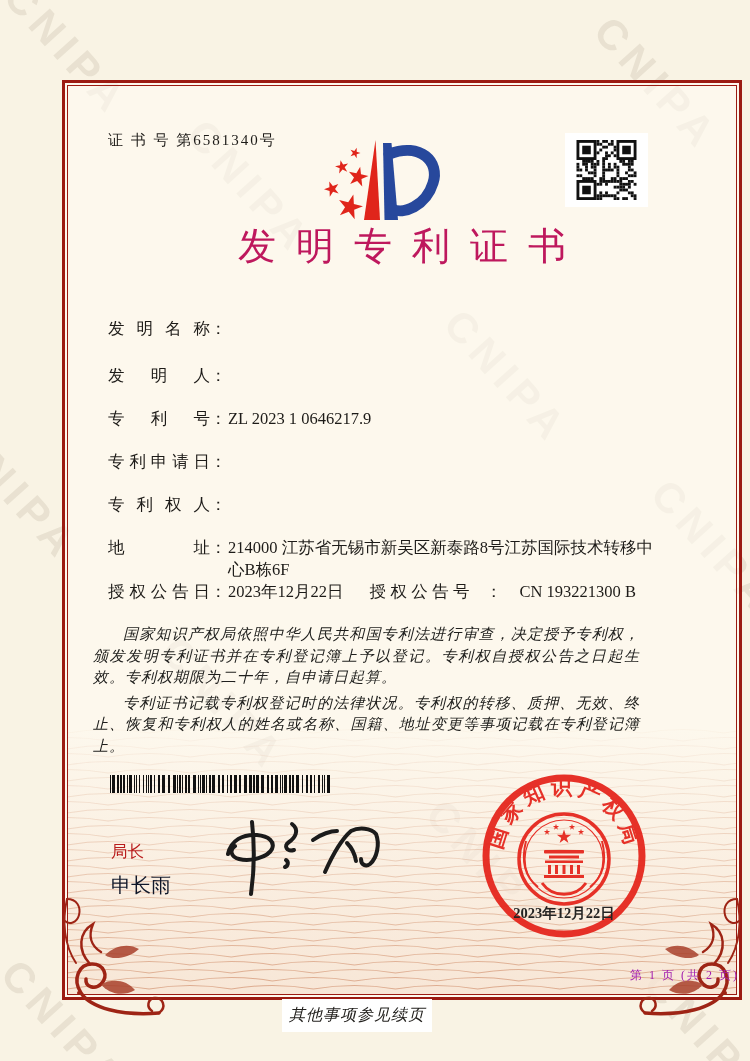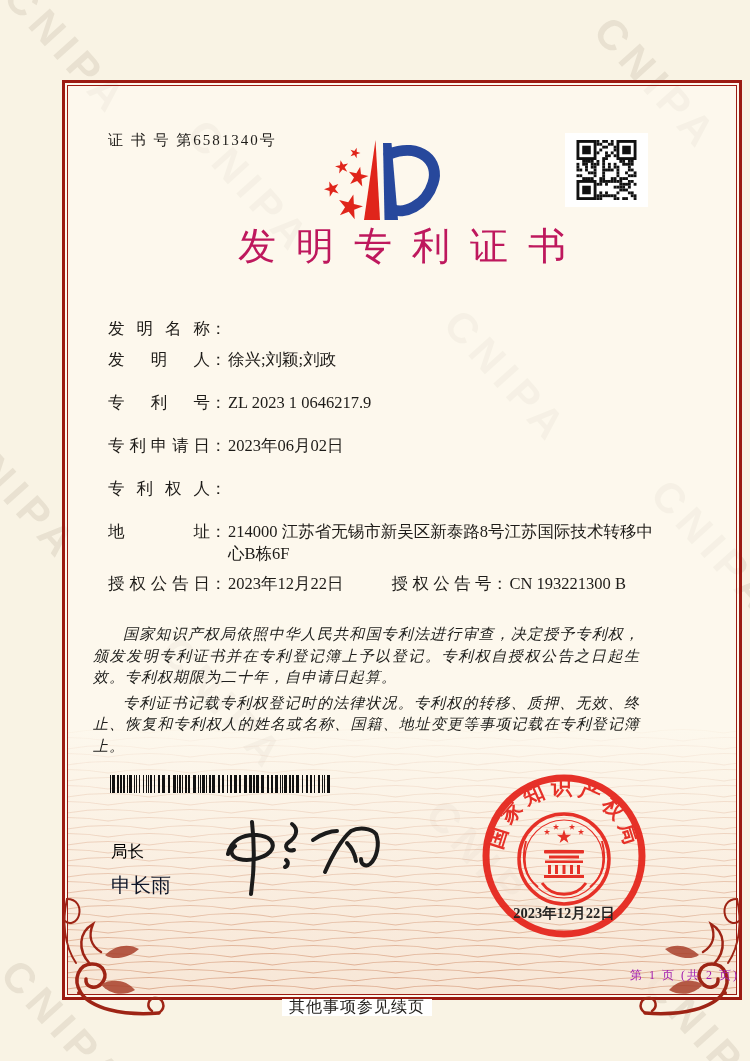--- a/index.html
+++ b/index.html
@@ -34,46 +34,46 @@
   
   .cert-no{position:absolute;left:43px;top:48px;font-size:15px;letter-spacing:2px;}
   .logo{position:absolute;left:253px;top:54px;width:130px;height:92px;}
   .qr-box{position:absolute;left:500px;top:50px;width:83px;height:74px;background:#fff;}
   .qr-box svg{position:absolute;left:10px;top:7px;}
   .doc-title{position:absolute;left:0;right:0;top:138px;text-align:center;
     font-size:38px;letter-spacing:20px;text-indent:20px;color:#be185d;}
   
   .fields{position:absolute;left:43px;top:235px;width:550px;font-size:16.5px;}
   .frow{display:flex;line-height:22px;margin-bottom:21px;}
-  .frow.first{margin-bottom:9px;}
-  .frow.addr{margin-bottom:8px;justify-content:center;}
+  .frow.first{margin-bottom:25px;}
+  .frow.addr{margin-bottom:0;justify-content:center;}
   .flabel{width:102px;flex:none;text-align:justify;text-align-last:justify;}
   .fcolon{flex:none;width:18px;}
   .fvalue{flex:1;}
   .grant{display:flex;line-height:22px;}
   .grant .pair{display:flex;}
-  .grant .pair+.pair{margin-left:48px;}
+  .grant .pair+.pair{margin-left:26px;gap:16px;}
   .grant .flabel2{width:100px;flex:none;text-align:justify;text-align-last:justify;}
   
   .legal{position:absolute;left:28px;top:541px;width:547px;
     font-size:15px;line-height:21.5px;font-style:italic;letter-spacing:1px;
     text-align:justify;color:#20201e;}
   .legal p{margin:0 0 4px 0;text-indent:2em;}
   
   .barcode{position:absolute;left:45px;top:692px;width:224px;height:18px;}
-  .sig-title{position:absolute;left:46px;top:758px;font-family:"Liberation Sans","DejaVu Sans",sans-serif;font-size:16.5px;color:#000000;}
+  .sig-title{position:absolute;left:46px;top:758px;font-family:"Liberation Sans","DejaVu Sans",sans-serif;font-size:16.5px;color:#b91c1c;}
   .sig-name{position:absolute;left:46px;top:789px;font-family:"Liberation Sans","DejaVu Sans",sans-serif;font-size:20px;color:#0f172a;}
   .signature{position:absolute;left:155px;top:730px;width:180px;height:92px;}
   .seal{position:absolute;left:404px;top:678px;width:190px;height:190px;opacity:.95;}
   .page-no{position:absolute;left:0;right:0;top:884px;text-align:right;font-size:12px;letter-spacing:2px;color:#a21caf;}
   
   .cont-box{
-    position:absolute;left:282px;top:999px;width:150px;height:17px;background:#ffffff;
+    position:absolute;left:282px;top:999px;width:150px;height:33px;background:#ffffff;
     z-index:6;display:flex;align-items:center;justify-content:center;
-    font-size:16px;letter-spacing:1px;color:#24221f;
+    font-size:16px;font-style:italic;letter-spacing:1px;color:#24221f;
   }
 </style>
 </head>
 <body>
 
 <div class="wm" style="left:-15px;top:25px">CNIPA</div>
 <div class="wm" style="left:575px;top:60px">CNIPA</div>
 <div class="wm" style="left:168px;top:163px">CNIPA</div>
 <div class="wm" style="left:425px;top:353px">CNIPA</div>
 <div class="wm" style="left:-65px;top:470px">CNIPA</div>
@@ -320,31 +320,29 @@
     <div class="doc-title">发明专利证书</div>
 
     <div class="fields">
       <div class="frow first">
         <span class="flabel">发明名称</span>
           <span class="fcolon">：</span>
       </div>
       <div class="frow">
         <span class="flabel">发明人</span>
           <span class="fcolon">：</span>
-          <span class="fvalue">徐兴;刘颖;刘政</span>
       </div>
       <div class="frow">
         <span class="flabel">专利号</span>
           <span class="fcolon">：</span>
           <span class="fvalue">ZL 2023 1 0646217.9</span>
       </div>
       <div class="frow">
         <span class="flabel">专利申请日</span>
           <span class="fcolon">：</span>
-          <span class="fvalue">2023年06月02日</span>
       </div>
       <div class="frow">
         <span class="flabel">专利权人</span>
           <span class="fcolon">：</span>
       </div>
       <div class="frow addr">
         <span class="flabel">地址</span>
           <span class="fcolon">：</span>
           <span class="fvalue">214000 江苏省无锡市新吴区新泰路8号江苏国际技术转移中心B栋6F</span>
       </div>

